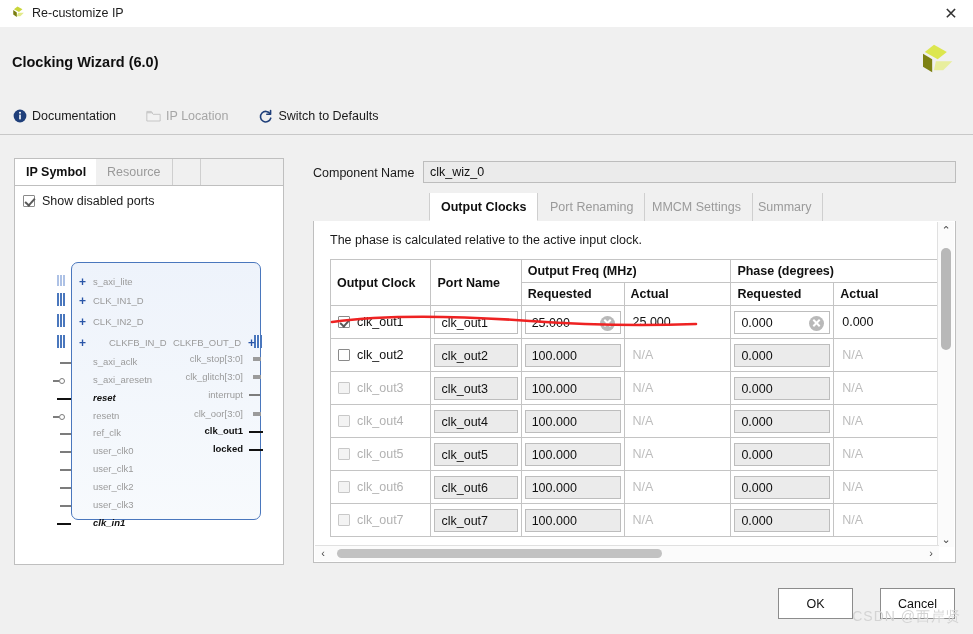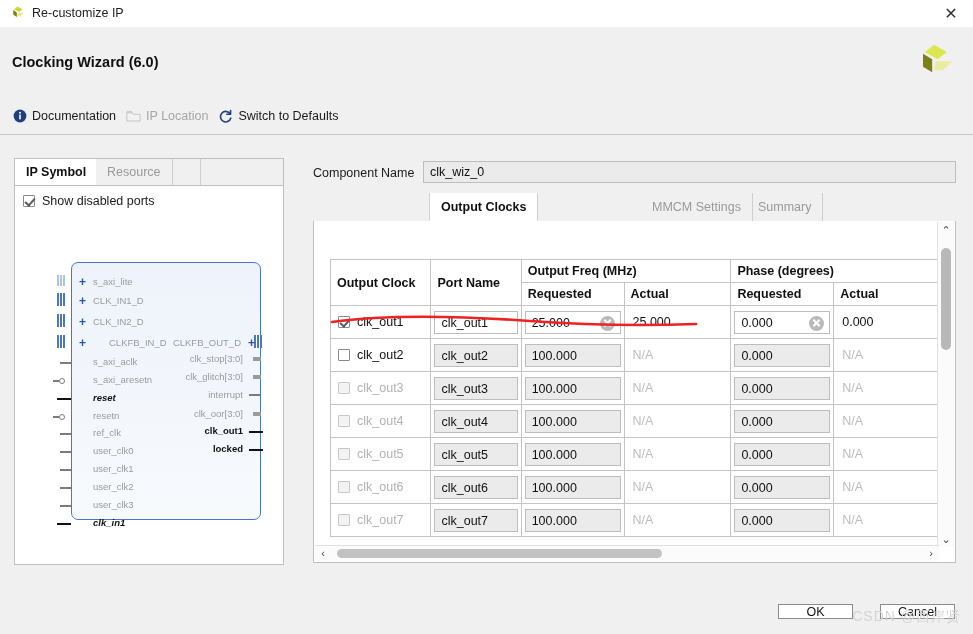--- a/index.html
+++ b/index.html
@@ -22,21 +22,21 @@
     display:flex;align-items:center;justify-content:center;
     font-size:16px;color:#333;cursor:pointer;
   }
   
   #header{
     position:absolute;left:0;top:27px;width:973px;height:107px;
     background:#f0f0f0;border-bottom:1px solid #c8c8c8;
   }
   #wizard-title{position:absolute;left:12px;top:27px;font-size:14.5px;font-weight:bold;color:#101010;}
   #xlogo{position:absolute;right:17px;top:14px;width:44px;height:44px;}
-  #actionbar{position:absolute;left:8px;top:78px;height:22px;display:flex;align-items:center;gap:0;}
+  #actionbar{position:absolute;left:8px;top:78px;height:22px;display:flex;align-items:center;gap:20px;}
   .action{display:flex;align-items:center;gap:5px;padding:1px 5px;cursor:pointer;}
   .action .lbl{font-size:12.5px;color:#1a1a1a;}
   .action.disabled .lbl{color:#a6a6a6;}
   
   #left-panel{
     position:absolute;left:14px;top:158px;width:268px;height:405px;
     background:#ffffff;border:1px solid #bfbfbf;
   }
   #left-tabs{position:absolute;left:0;top:0;width:100%;height:26px;background:#f0f0f0;border-bottom:1px solid #bfbfbf;}
   .ltab{
@@ -125,21 +125,21 @@
   
   #vscroll{position:absolute;right:1px;top:1px;width:16px;height:325px;background:#fbfbfb;border-left:1px solid #e0e0e0;}
   #vthumb{position:absolute;left:3px;top:26px;width:10px;height:102px;background:#b8b8b8;border-radius:5px;cursor:pointer;}
   .sarrow{position:absolute;width:16px;height:16px;display:flex;align-items:center;justify-content:center;color:#4a4a4a;font-size:11px;cursor:pointer;}
   #hscroll{position:absolute;left:1px;bottom:1px;width:624px;height:15px;background:#fbfbfb;border-top:1px solid #e0e0e0;}
   #hthumb{position:absolute;left:22px;top:3px;width:325px;height:9px;background:#c2c2c2;border-radius:5px;cursor:pointer;}
   
   #annot{position:absolute;left:330px;top:313px;pointer-events:none;}
   
   .btn{
-    position:absolute;bottom:15px;width:75px;height:15px;
+    position:absolute;bottom:15px;width:75px;height:31px;
     background:#ffffff;border:1px solid #8c8c8c;box-sizing:border-box;
     font-size:12.5px;color:#111;cursor:pointer;
     display:flex;align-items:center;justify-content:center;
   }
   #ok-btn{right:120px;}
   #cancel-btn{right:18px;}
   #watermark{
     position:absolute;right:12px;bottom:8px;font-size:14px;color:#d4d4d4;letter-spacing:1px;
     pointer-events:none;
   }
@@ -280,25 +280,27 @@
     <div class="port out on" style="top:182px;padding-left:37px;">locked</div>
   </div>
 </div>
 
 <div id="comp-label">Component Name</div>
 <div id="comp-field">clk_wiz_0</div>
 
 <div id="right-panel">
   <div id="rtabs">
     <div class="rtab active" style="left:116px;">Output Clocks</div>
+    <div class="rtab inactive" style="left:226px;">Port Renaming</div>
     <div class="rtab inactive" style="left:328px;">MMCM Settings</div>
     <div class="rtab inactive" style="left:434px;">Summary</div>
   </div>
 
   <div id="content">
+    <div id="hint">The phase is calculated relative to the active input clock.</div>
 
     <table id="tbl">
       <thead>
         <tr>
           <th class="c-chk" rowspan="2">Output Clock</th>
           <th class="c-port" rowspan="2">Port Name</th>
           <th colspan="2">Output Freq (MHz)</th>
           <th colspan="2">Phase (degrees)</th>
         </tr>
         <tr>

